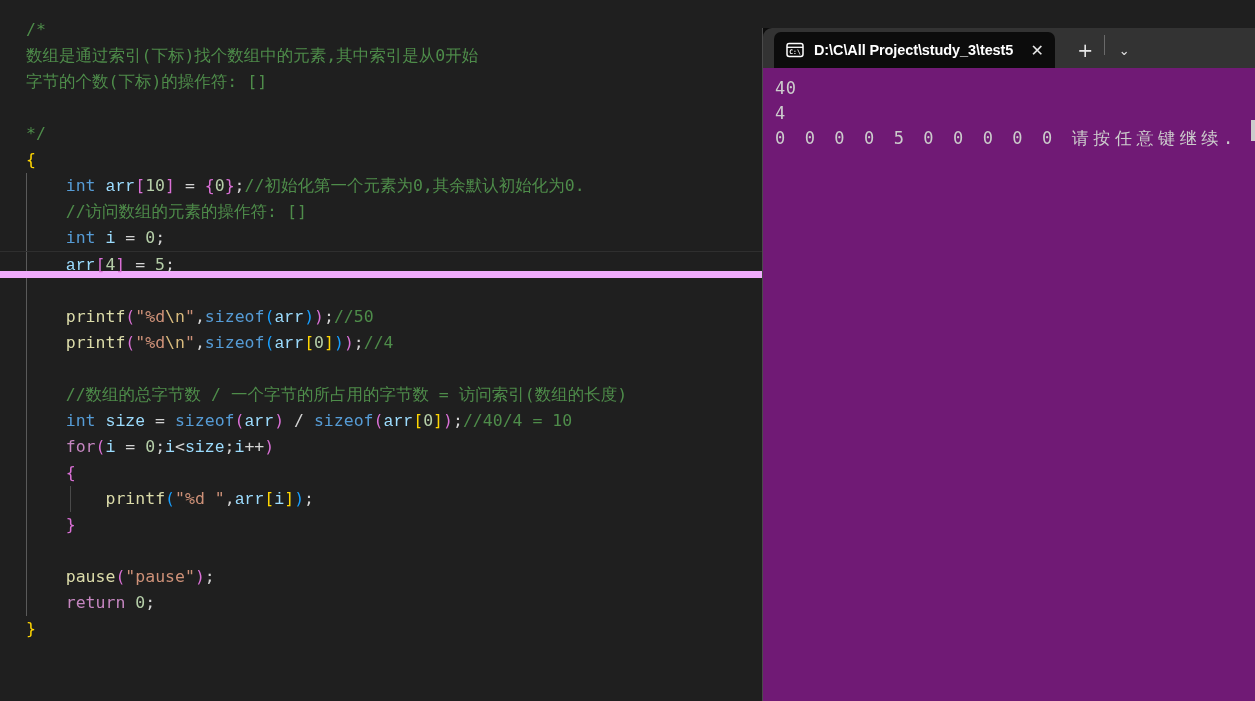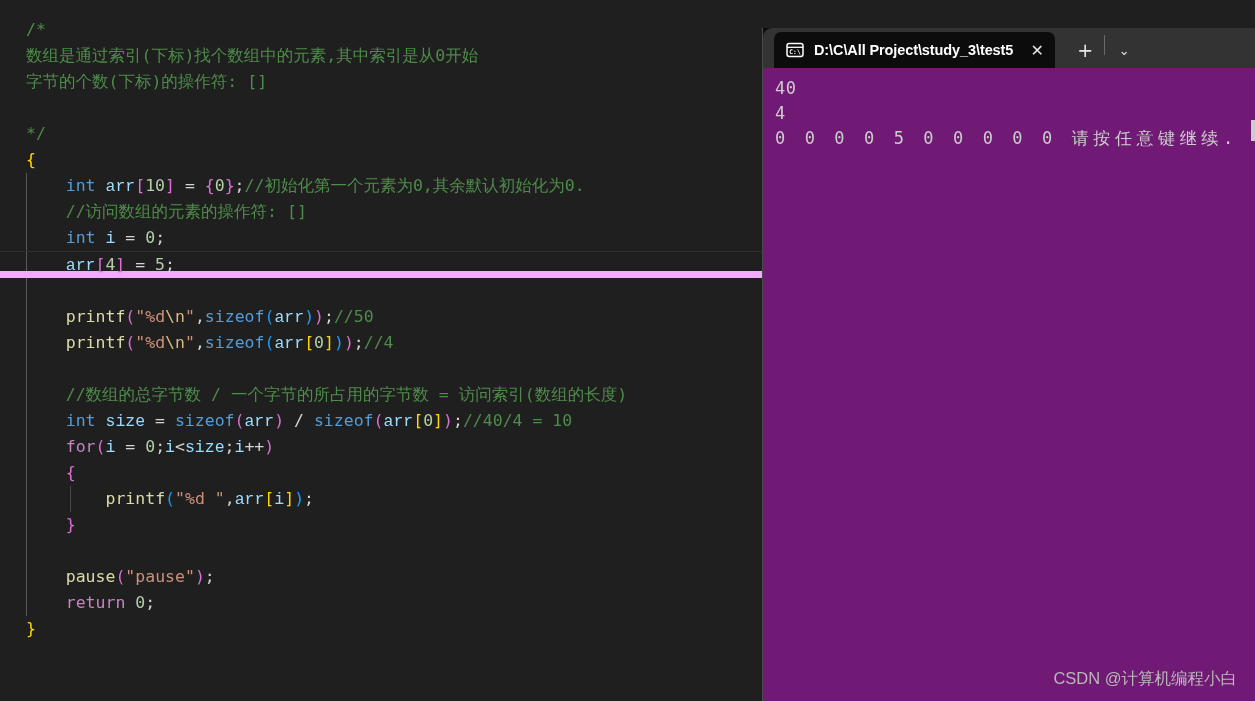--- a/index.html
+++ b/index.html
@@ -253,16 +253,15 @@
     <div id="tab-newbtn">+</div>
     <div id="tab-sep"></div>
     <div id="tab-dropdown">⌄</div>
   </div>
 
   <div id="term-body">
     <div class="tline">40</div>
     <div class="tline">4</div>
     <div class="tline wide">0 0 0 0 5 0 0 0 0 0 请按任意键继续. . .</div>
     <div id="term-cursor"></div>
-    <div id="watermark">CSDN @计算机编程小白</div>
   </div>
 
 </div>
 
 </body></html>

